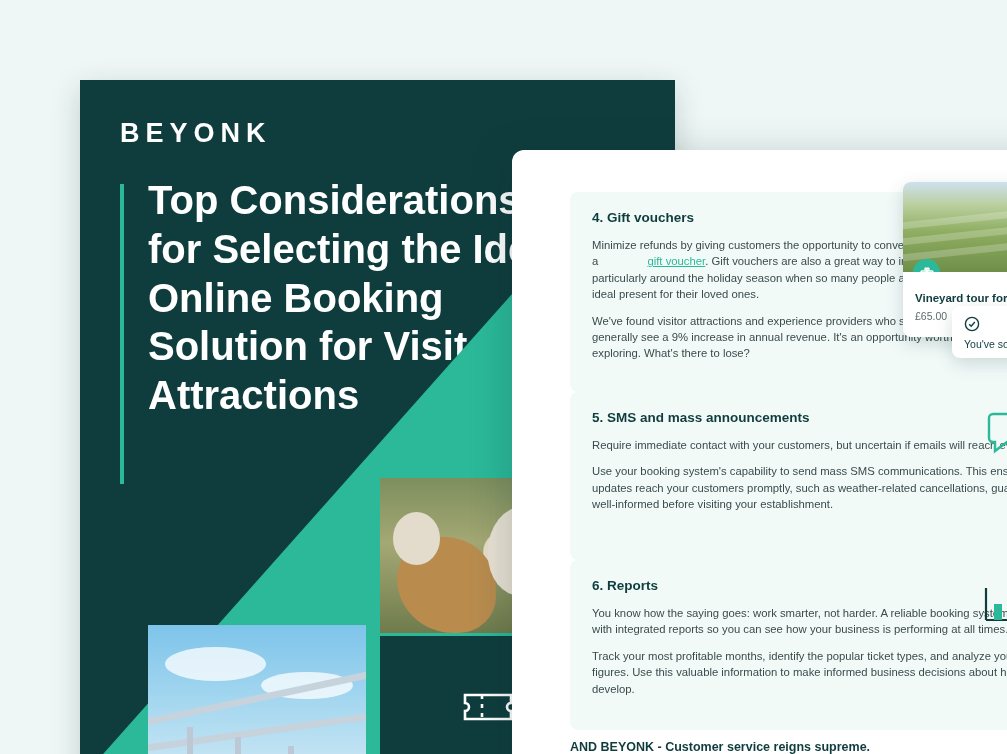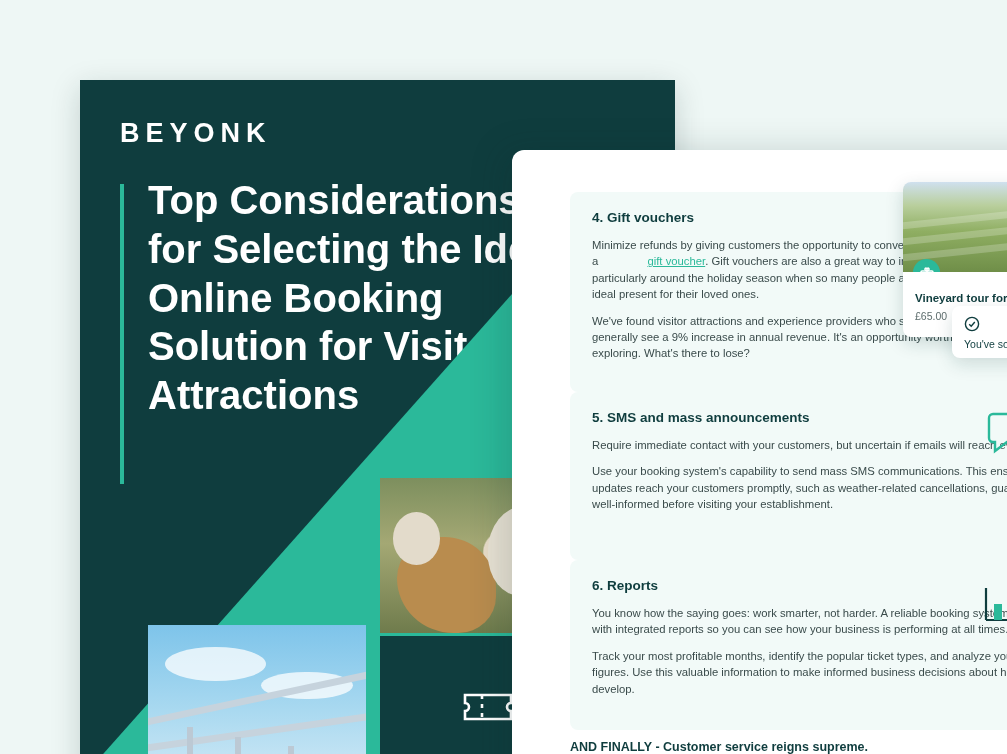--- a/index.html
+++ b/index.html
@@ -268,21 +268,21 @@
       <p>Require immediate contact with your customers, but uncertain if emails will reach everyone on time?</p>
       <p>Use your booking system's capability to send mass SMS communications. This ensures urgent updates reach your customers promptly, such as weather-related cancellations, guaranteeing they're well-informed before visiting your establishment.</p>
     </div>
 
     <div class="section" id="sec-reports">
       <h3>6. Reports</h3>
       <p>You know how the saying goes: work smarter, not harder. A reliable booking system should come with integrated reports so you can see how your business is performing at all times.</p>
       <p>Track your most profitable months, identify the popular ticket types, and analyze your revenue figures. Use this valuable information to make informed business decisions about how to grow and develop.</p>
     </div>
 
-    <div class="finally">AND FINALLY  - Customer service reigns supreme.</div>
+    <div class="finally">AND BEYONK  - Customer service reigns supreme.</div>
   </div>
 
   <div class="voucher-card">
     <div class="img">
       <div class="row" style="top:34%"></div>
       <div class="row" style="top:52%"></div>
       <div class="row" style="top:70%"></div>
       <div class="badge">
         <svg viewBox="0 0 14 12" fill="none" stroke="#ffffff" stroke-width="1.4">
           <rect x="1" y="4" width="12" height="7" rx="1"></rect>

